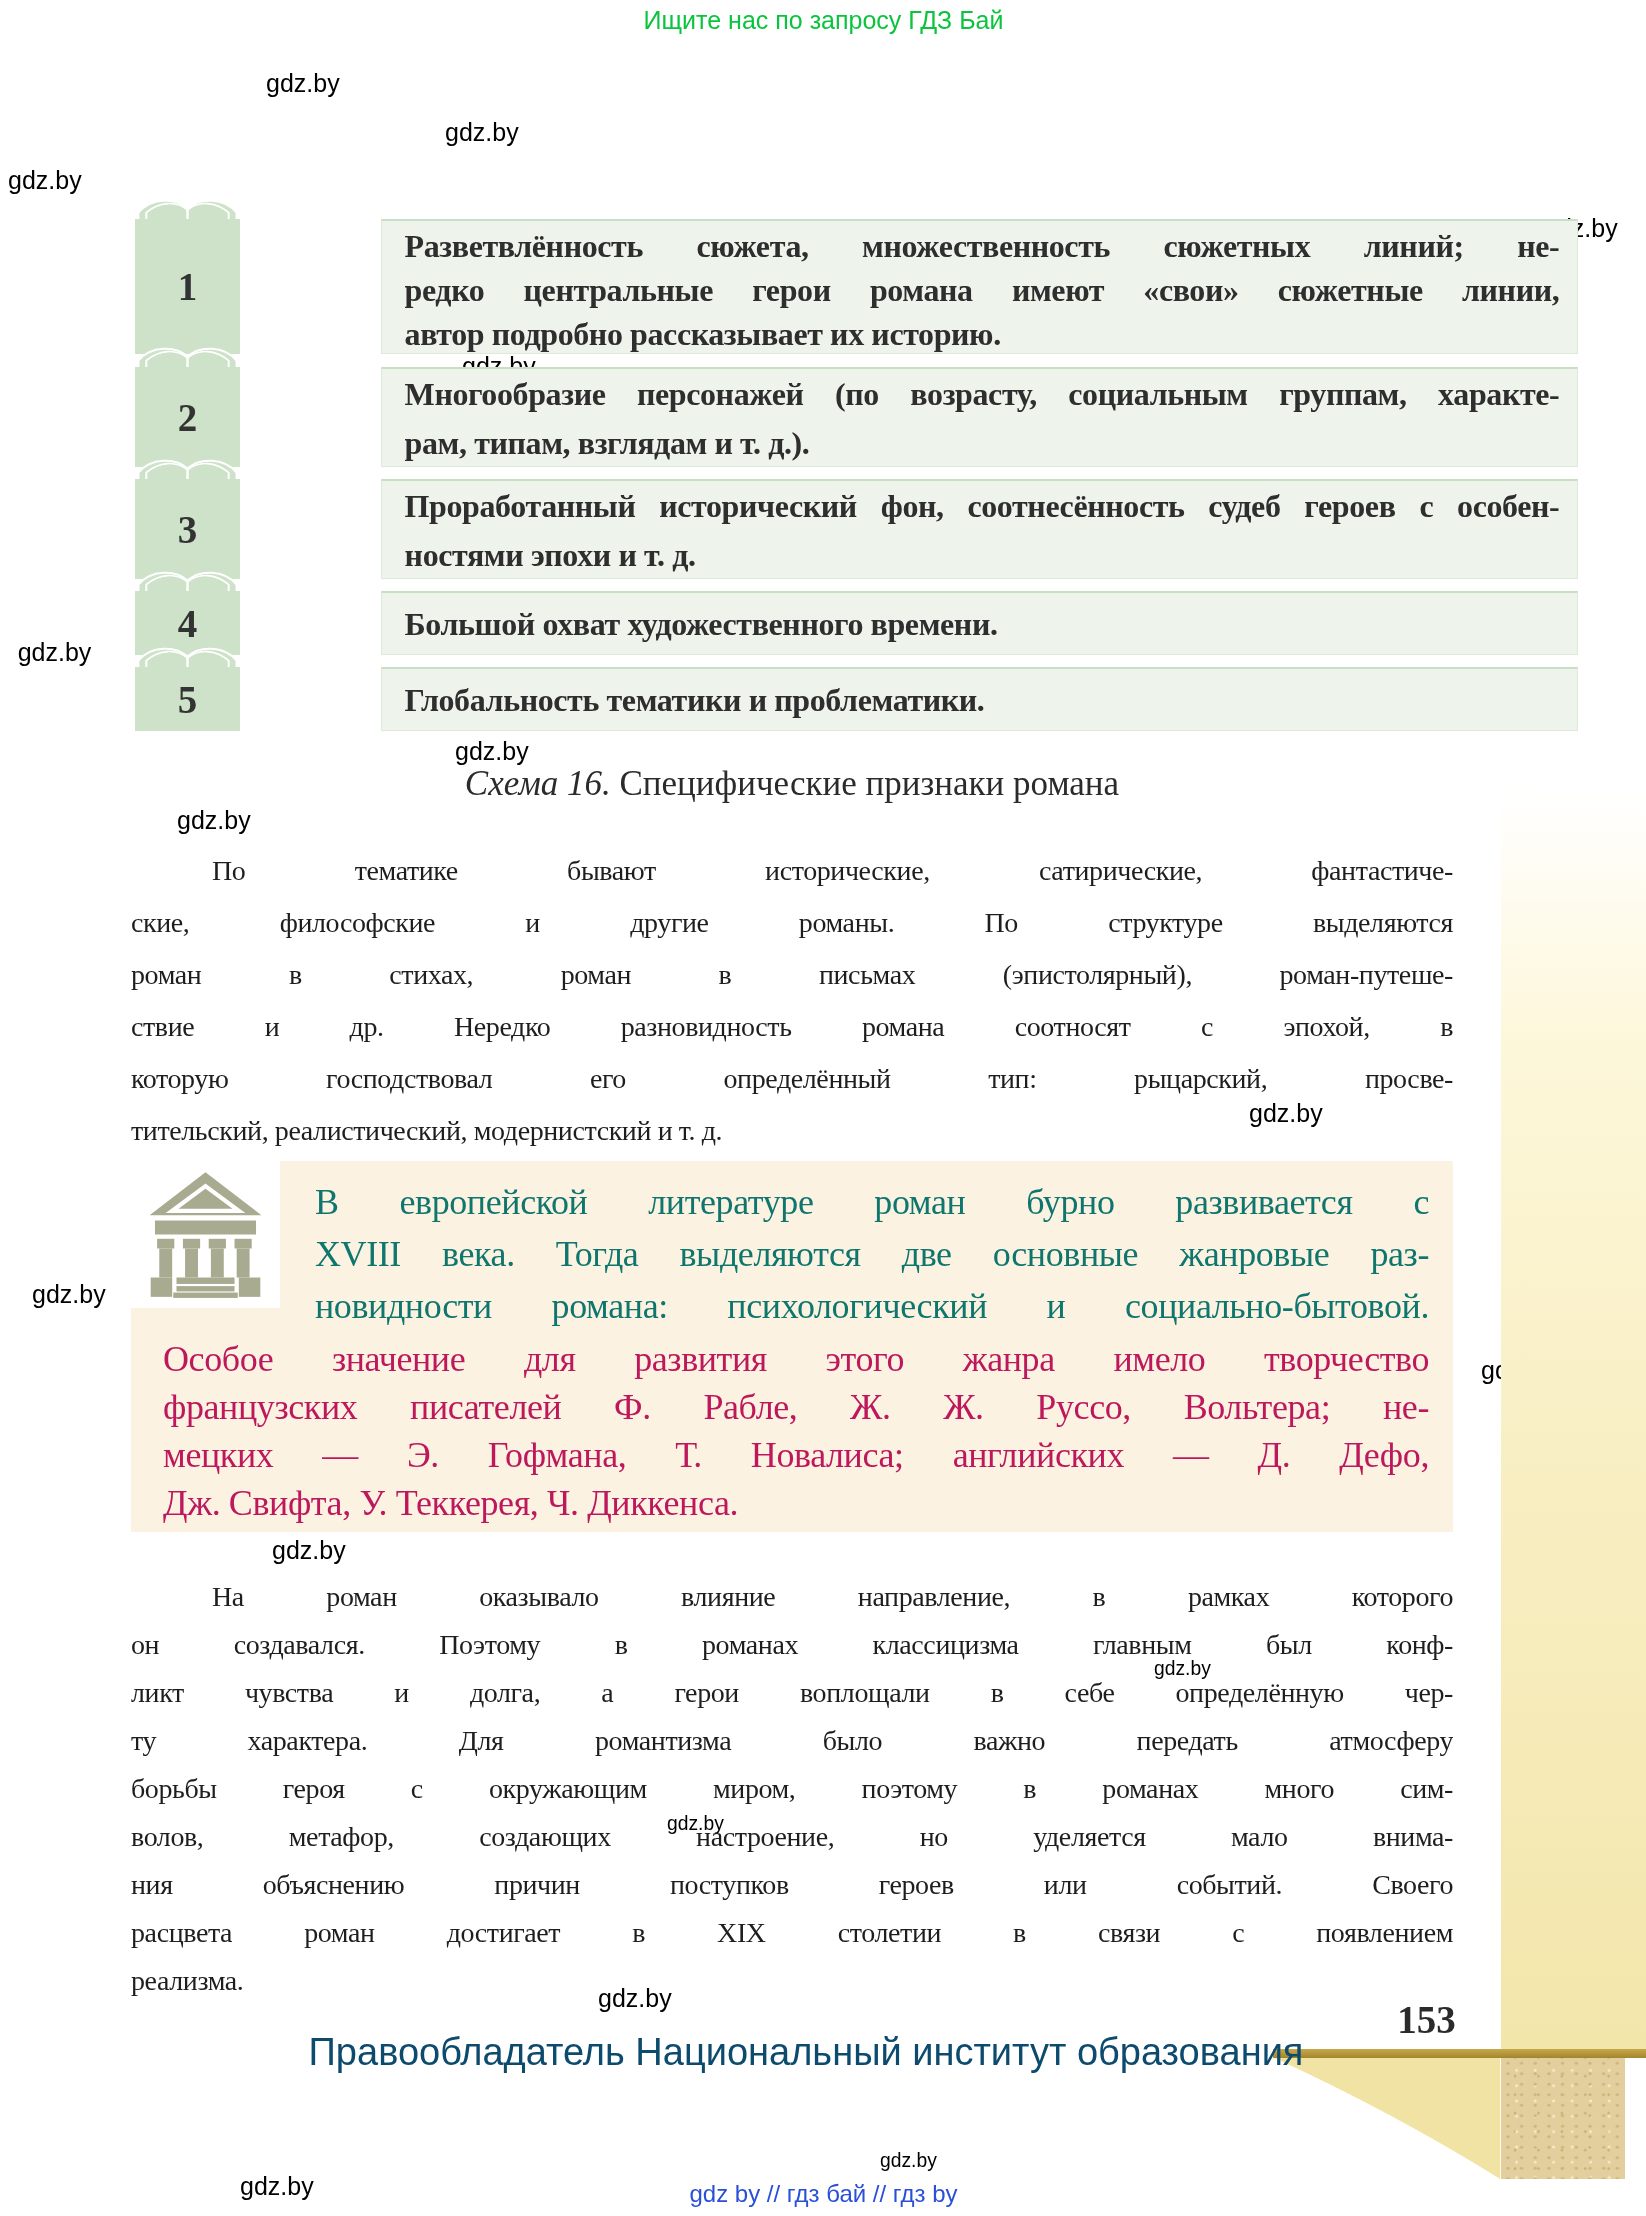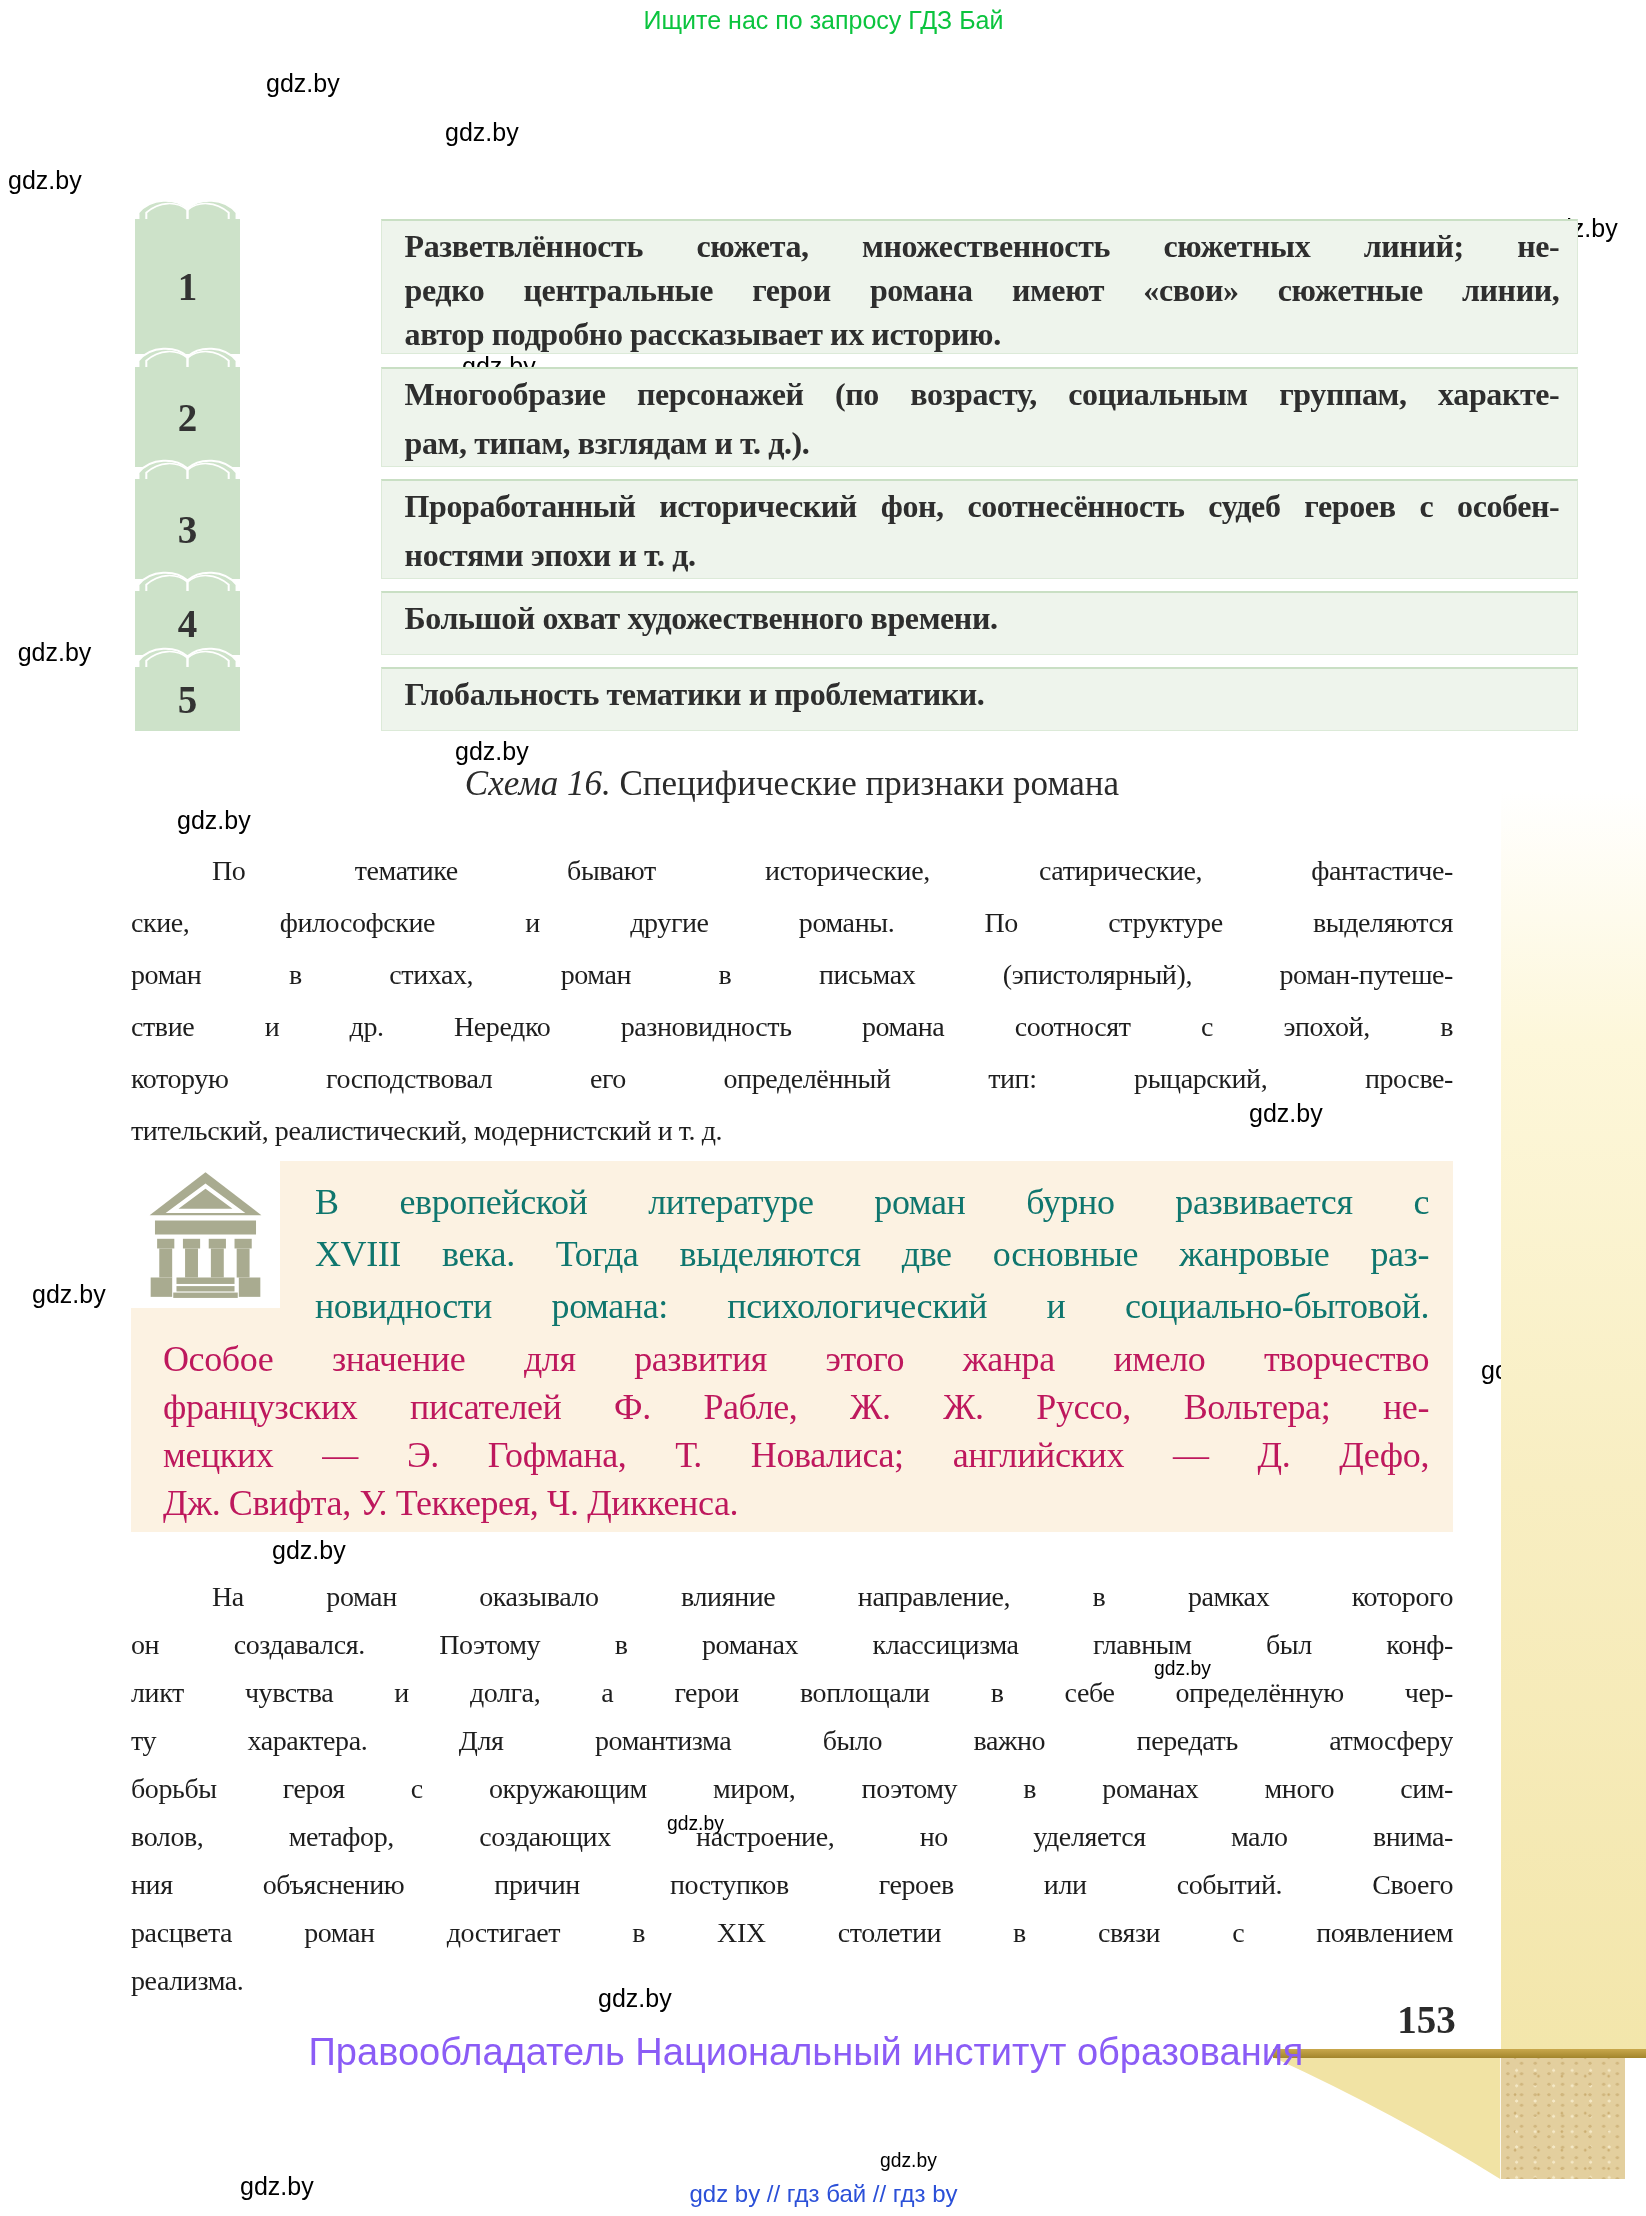--- a/index.html
+++ b/index.html
@@ -14,21 +14,21 @@
           font-family:"Liberation Sans",sans-serif;font-size:25px;color:#0bc43e;}
 
   
   .srow{position:absolute;left:135px;width:1307px;}
   .numcell{position:absolute;left:0;top:0;width:105px;height:100%;background:#cde2c9;
            display:flex;align-items:center;justify-content:center;
            font-size:39px;font-weight:700;color:#333;}
   .bookicon{position:absolute;left:0;top:-27px;width:105px;height:31px;}
   .panel{position:absolute;left:246px;top:0;width:1197px;height:100%;
          background:#eef4ec;border:1.6px solid #dcead8;border-top:2.4px solid #c9dfc4;
-         box-sizing:border-box;display:flex;flex-direction:column;justify-content:flex-start;
+         box-sizing:border-box;display:flex;flex-direction:column;justify-content:center;
          padding:0 17.7px 0 22.6px;}
   .panel .line{height:50px;line-height:50px;font-size:32px;font-weight:700;
                letter-spacing:-0.4px;color:#2e2e2e;overflow:hidden;}
 
   .line{overflow:hidden;}
   .j{text-align:justify;text-align-last:justify;}
   .j::after{content:"";display:inline-block;width:100%;height:0;}
   .indent{padding-left:81px;}
 
   .caption{position:absolute;left:131px;top:764px;width:1322px;text-align:center;
@@ -46,21 +46,21 @@
            display:flex;align-items:center;justify-content:center;}
   .box-ind{margin:14.5px 24px 0 184px;}
   .box-ind .line{height:52px;line-height:52px;font-size:36px;letter-spacing:-0.4px;color:#0f766e;}
   .box-full{margin:3.2px 24px 0 32px;}
   .box-full .line{height:48px;line-height:48px;font-size:36px;letter-spacing:-0.4px;color:#be185d;}
 
   
   .pagenum{position:absolute;left:1370px;top:1997px;width:113px;text-align:center;
            font-size:39px;font-weight:700;color:#2b2b2b;}
   .copyright{position:absolute;left:129px;top:2031px;width:1354px;text-align:center;
-             font-family:"Liberation Sans",sans-serif;font-size:38px;color:#8b5cf6;}
+             font-family:"Liberation Sans",sans-serif;font-size:38px;color:#0c4a6e;}
   .bluefoot{position:absolute;left:0;top:2180px;width:100%;text-align:center;
             font-family:"Liberation Sans",sans-serif;font-size:24px;color:#2b50d8;}
 
   .band{position:absolute;left:1501px;top:790px;width:146px;height:1260px;
         background:linear-gradient(180deg,rgba(253,248,222,0) 0%,#fdf7da 20%,#f8eec2 55%,#f3e6ab 100%);}
   .goldrule{position:absolute;left:1273px;top:2049px;width:373px;height:8.9px;
             background:linear-gradient(#c9a84c,#a2852c);}
   .curl{position:absolute;left:1273px;top:2058px;width:373px;height:129px;}
   .texture{position:absolute;left:1501px;top:2058px;width:124px;height:121px;
            background-color:#e3cf9e;

